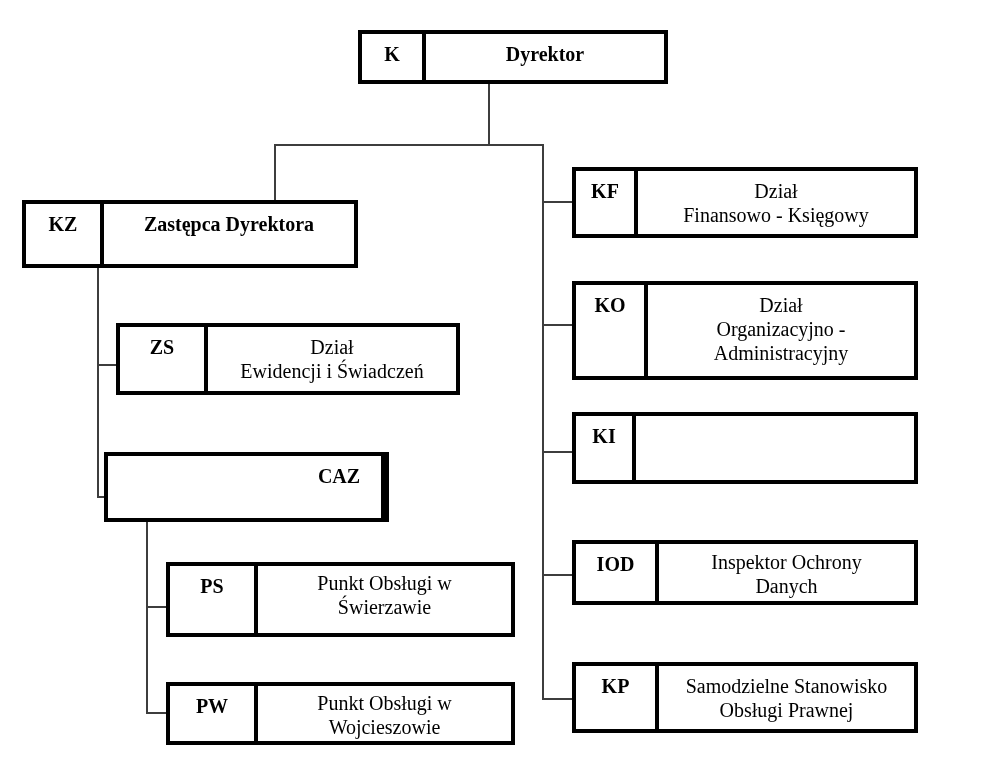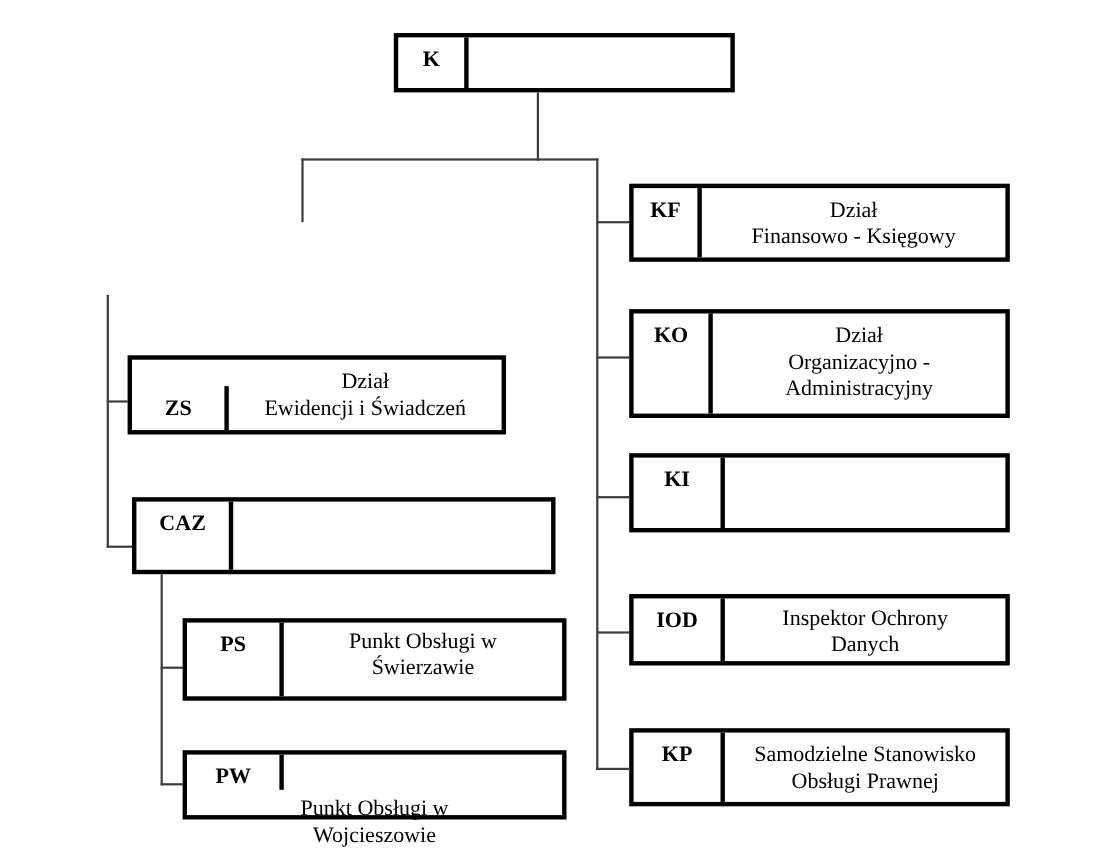--- a/index.html
+++ b/index.html
@@ -64,60 +64,65 @@
 
   <div class="line v" style="left:542px; top:144px; height:556px;"></div>
   <div class="line h" style="left:542px; top:201px; width:32px;"></div>
   <div class="line h" style="left:542px; top:324px; width:32px;"></div>
   <div class="line h" style="left:542px; top:451px; width:32px;"></div>
   <div class="line h" style="left:542px; top:574px; width:32px;"></div>
   <div class="line h" style="left:542px; top:698px; width:32px;"></div>
 
   <div class="node boldlabel" style="left:358px; top:30px; width:310px; height:54px;">
     <div class="code" style="width:64px;">K</div>
+    <div class="label">Dyrektor</div>
   </div>
 
+  <div class="node boldlabel" style="left:22px; top:200px; width:336px; height:68px;">
+    <div class="code" style="width:78px;">KZ</div>
+    <div class="label">Zastępca Dyrektora</div>
+  </div>
 
   <div class="node" style="left:116px; top:323px; width:344px; height:72px;">
-    <div class="code" style="width:88px;margin-top:24px;">ZS</div>
+    <div class="code" style="width:88px;">ZS</div>
     <div class="label">Dział
 Ewidencji i Świadczeń</div>
   </div>
 
-  <div class="node" style="left:120px; top:452px; width:385px; height:70px;">
+  <div class="node" style="left:104px; top:452px; width:285px; height:70px;justify-content:flex-end;">
     <div class="code" style="width:88px;">CAZ</div>
   </div>
 
   <div class="node" style="left:166px; top:562px; width:349px; height:75px;">
     <div class="code" style="width:88px;">PS</div>
     <div class="label" style="padding-top:5px;">Punkt Obsługi w
 Świerzawie</div>
   </div>
 
-  <div class="node" style="left:166px; top:682px; width:349px; height:63px;flex-direction:column;">
+  <div class="node" style="left:166px; top:682px; width:349px; height:63px;">
     <div class="code" style="width:88px;">PW</div>
     <div class="label" style="padding-top:5px;">Punkt Obsługi w
 Wojcieszowie</div>
   </div>
 
   <div class="node" style="left:572px; top:167px; width:346px; height:71px;">
     <div class="code" style="width:62px;">KF</div>
     <div class="label">Dział
 Finansowo - Księgowy</div>
   </div>
 
   <div class="node" style="left:572px; top:281px; width:346px; height:99px;">
     <div class="code" style="width:72px;">KO</div>
     <div class="label">Dział
 Organizacyjno -
 Administracyjny</div>
   </div>
 
   <div class="node" style="left:572px; top:412px; width:346px; height:72px;">
-    <div class="code" style="width:83px;">KI</div>
+    <div class="code" style="width:60px;">KI</div>
   </div>
 
   <div class="node" style="left:572px; top:540px; width:346px; height:65px;">
     <div class="code" style="width:83px;">IOD</div>
     <div class="label" style="padding-top:6px;">Inspektor Ochrony
 Danych</div>
   </div>
 
   <div class="node" style="left:572px; top:662px; width:346px; height:71px;">
     <div class="code" style="width:83px;">KP</div>

